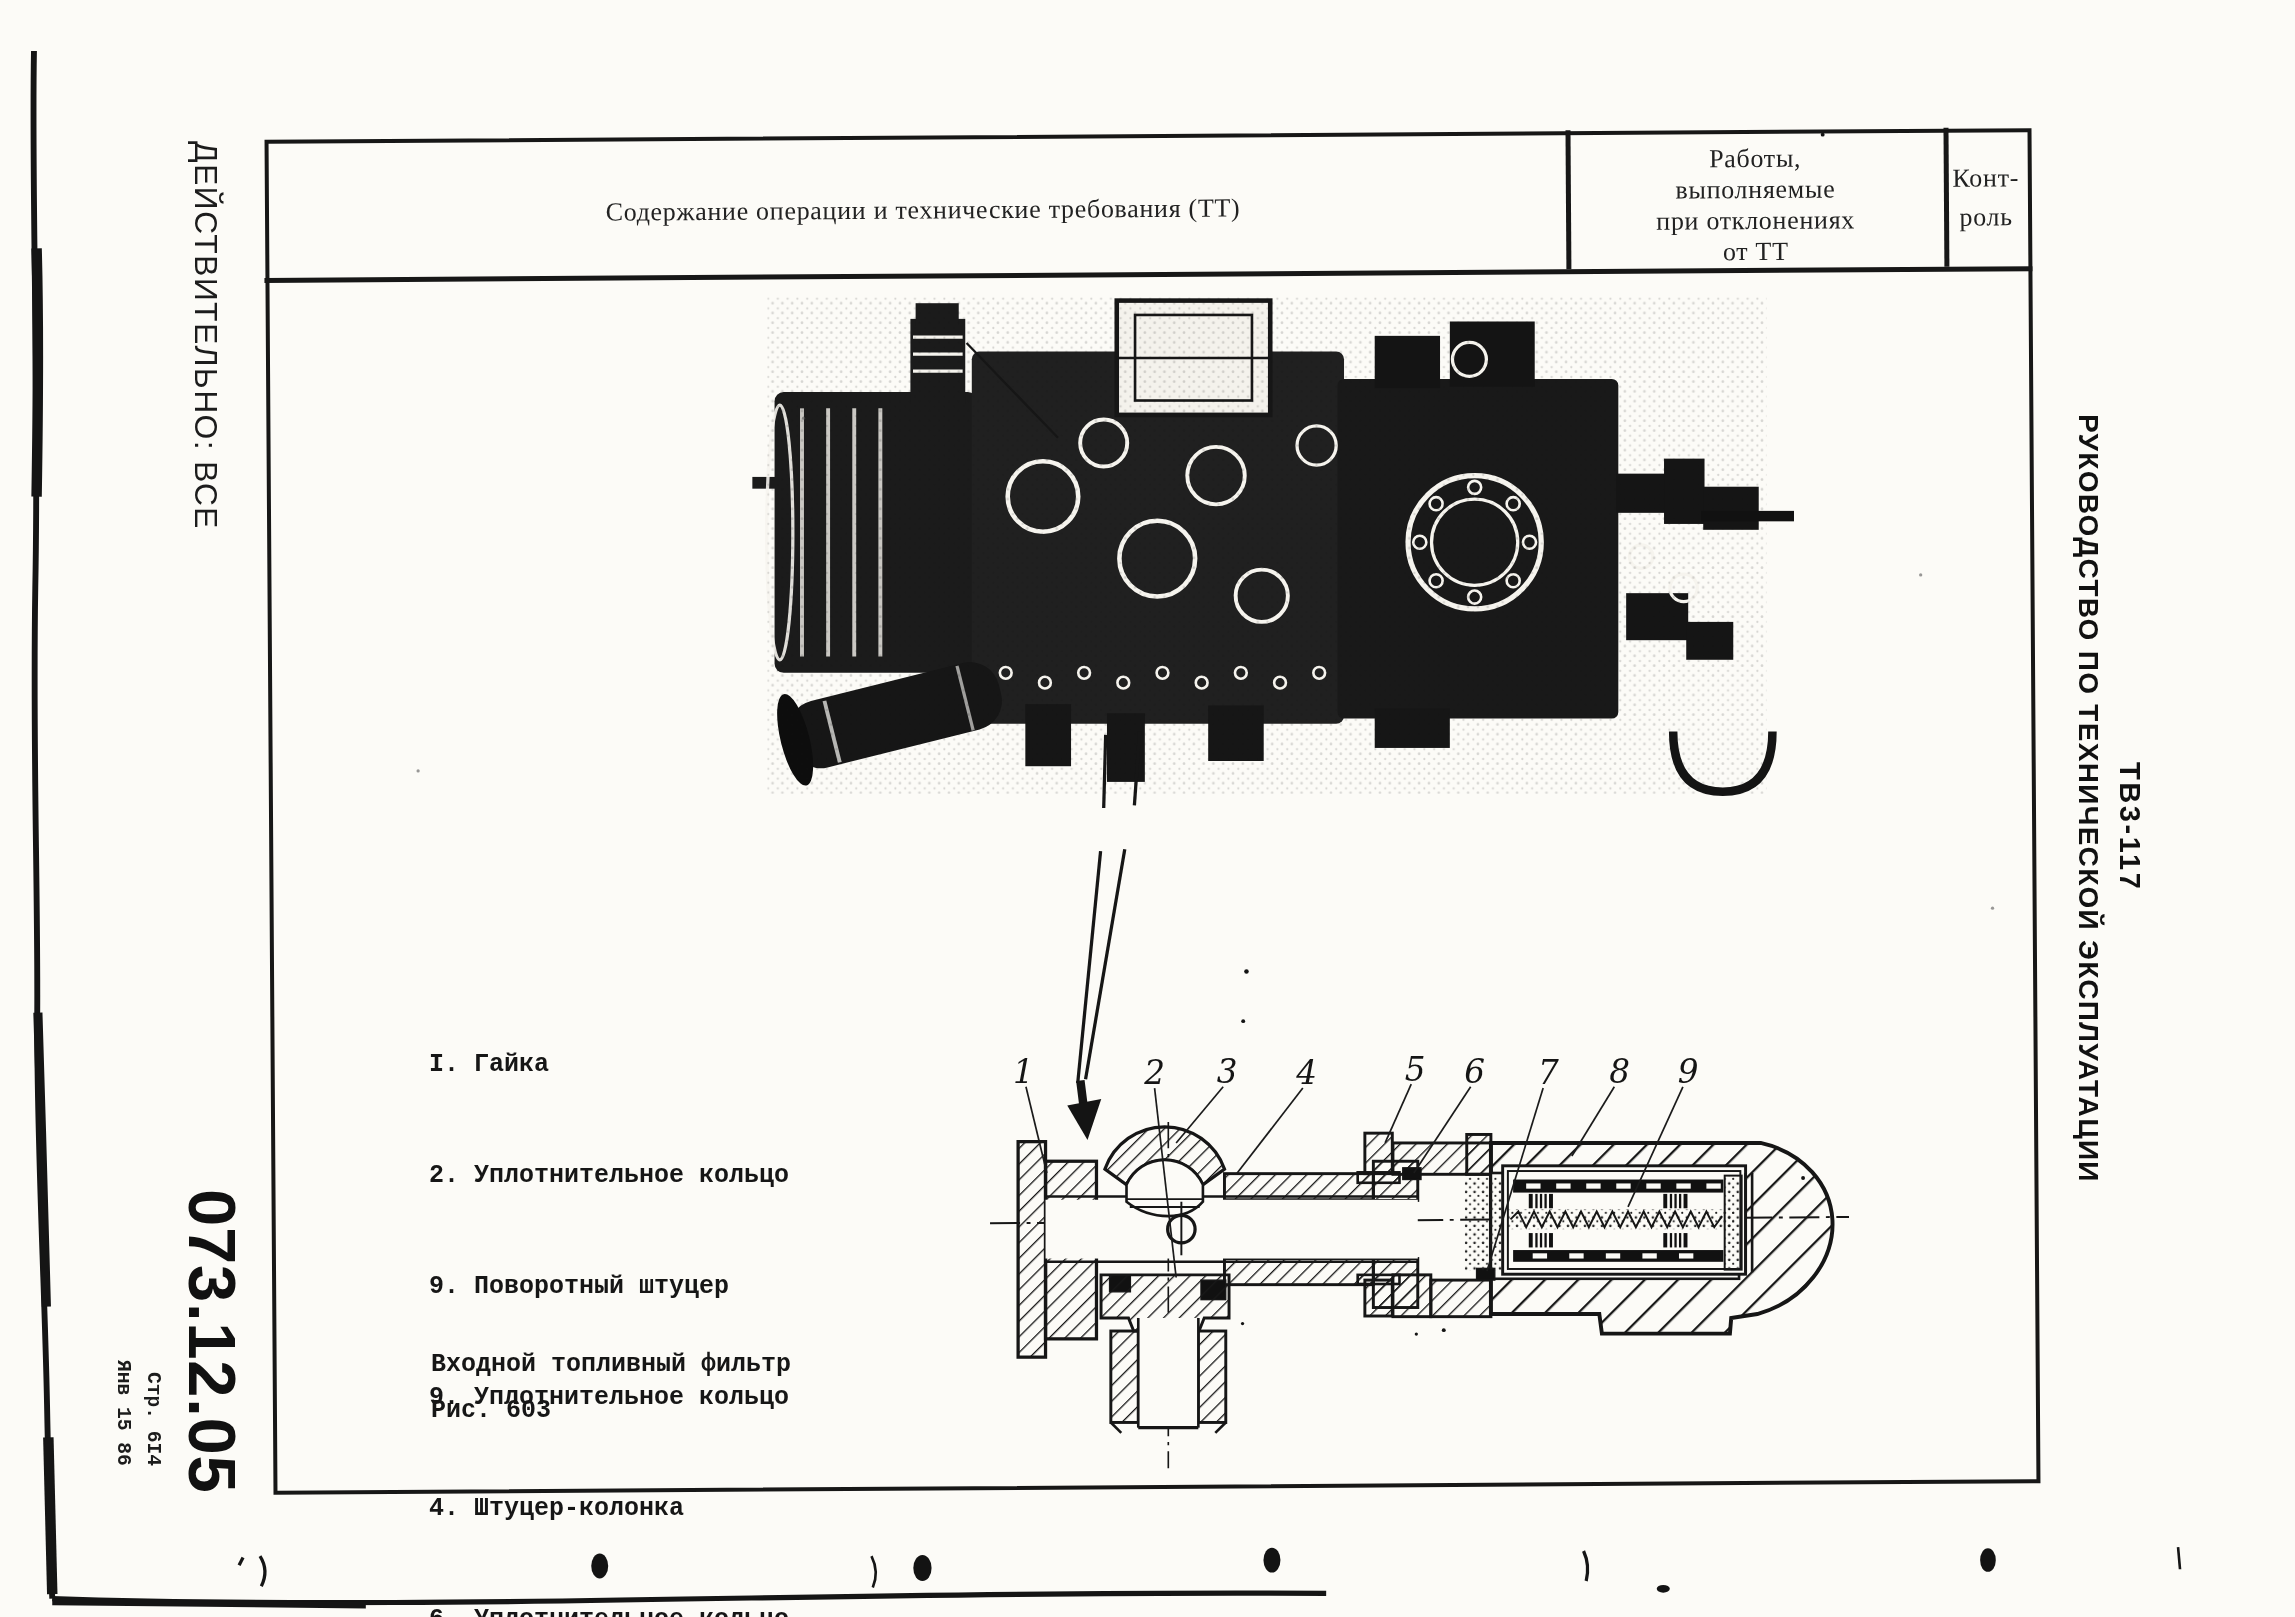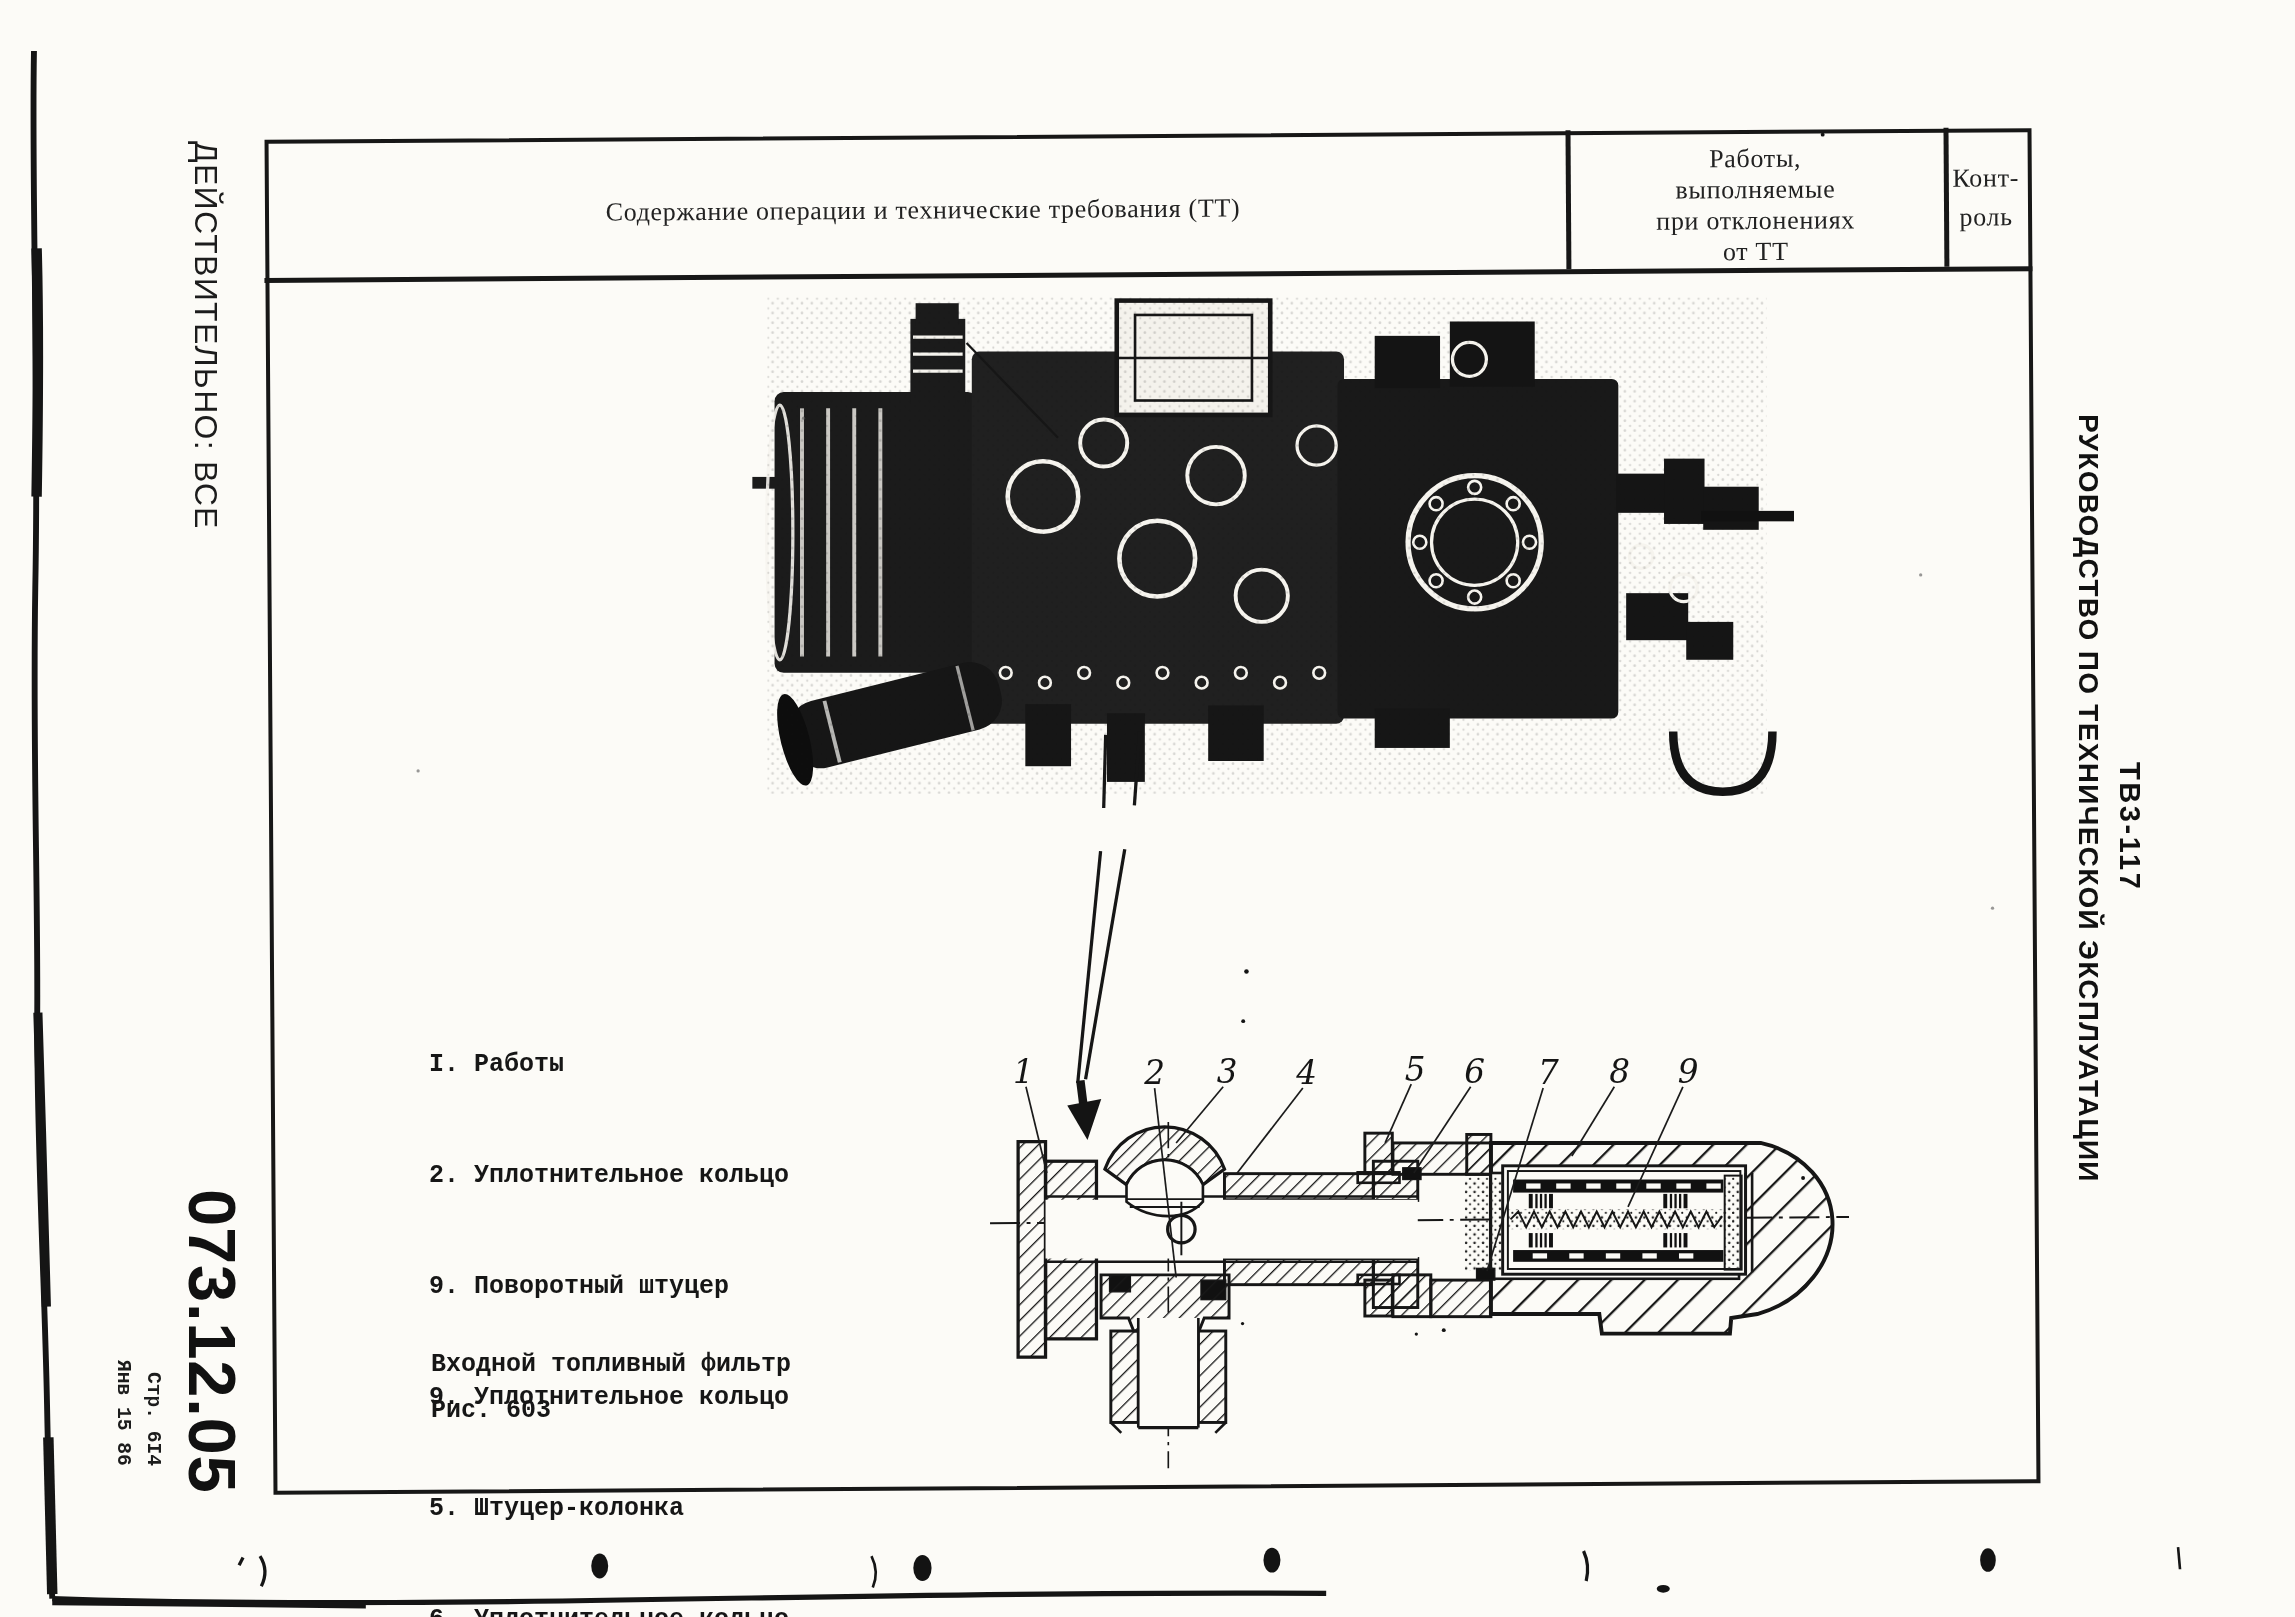--- a/index.html
+++ b/index.html
@@ -59,25 +59,25 @@
   </div>
 
   <div id="validity" class="rot">ДЕЙСТВИТЕЛЬНО: ВСЕ</div>
   <div id="doc-code" class="rot">073.12.05</div>
   <div id="page-ref" class="rot">Стр. 6I4</div>
   <div id="date-ref" class="rot">Янв 15 86</div>
   <div id="model" class="rot">ТВ3-117</div>
   <div id="manual" class="rot">РУКОВОДСТВО ПО ТЕХНИЧЕСКОЙ ЭКСПЛУАТАЦИИ</div>
 
   <div id="parts-list">
-    <div>I. Работы</div>
+    <div>I. Гайка</div>
     <div>2. Уплотнительное кольцо</div>
     <div>9. Поворотный штуцер</div>
     <div>9. Уплотнительное кольцо</div>
-    <div>5. Штуцер-колонка</div>
+    <div>4. Штуцер-колонка</div>
     <div>6. Уплотнительное кольцо</div>
     
     
     
   </div>
   <div id="fig-caption">Входной топливный фильтр</div>
   <div id="fig-number">Рис. 603</div>
 
   <svg id="fig1" style="left:751px;top:281px" width="1045" height="640" viewBox="0 0 1600 980">
     <defs>

